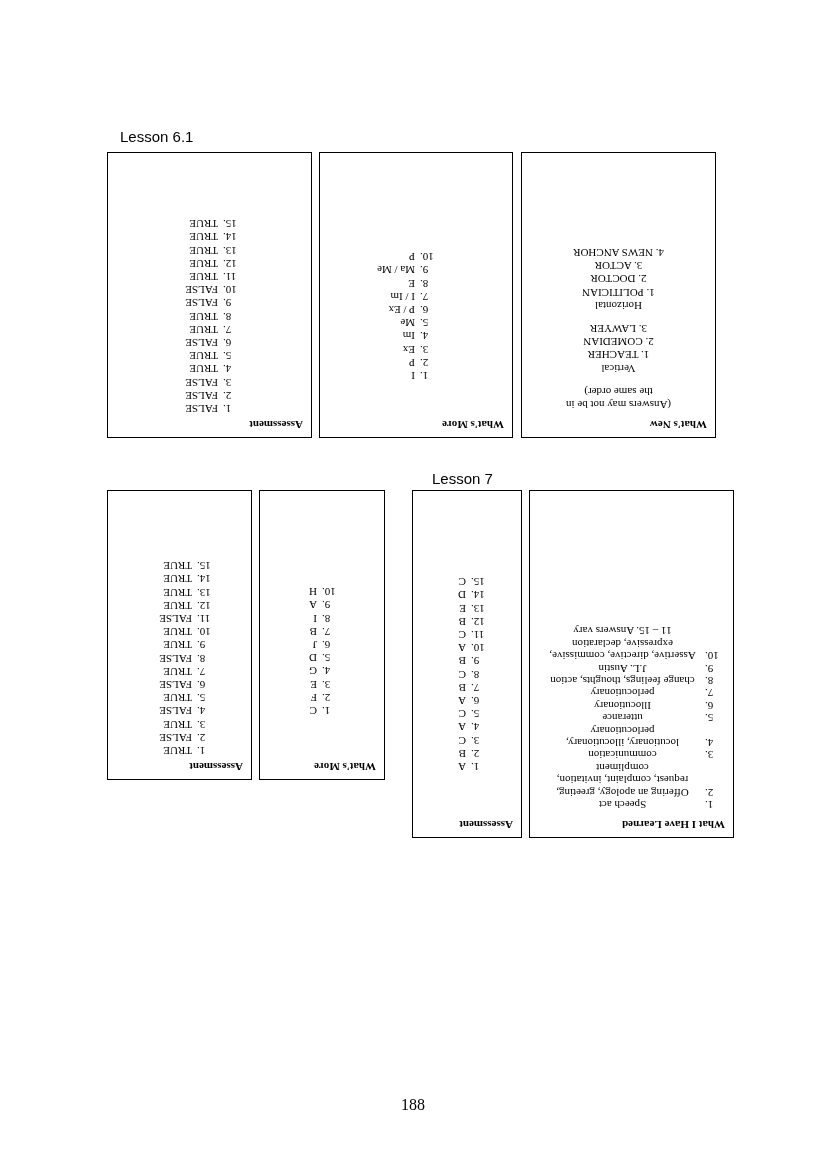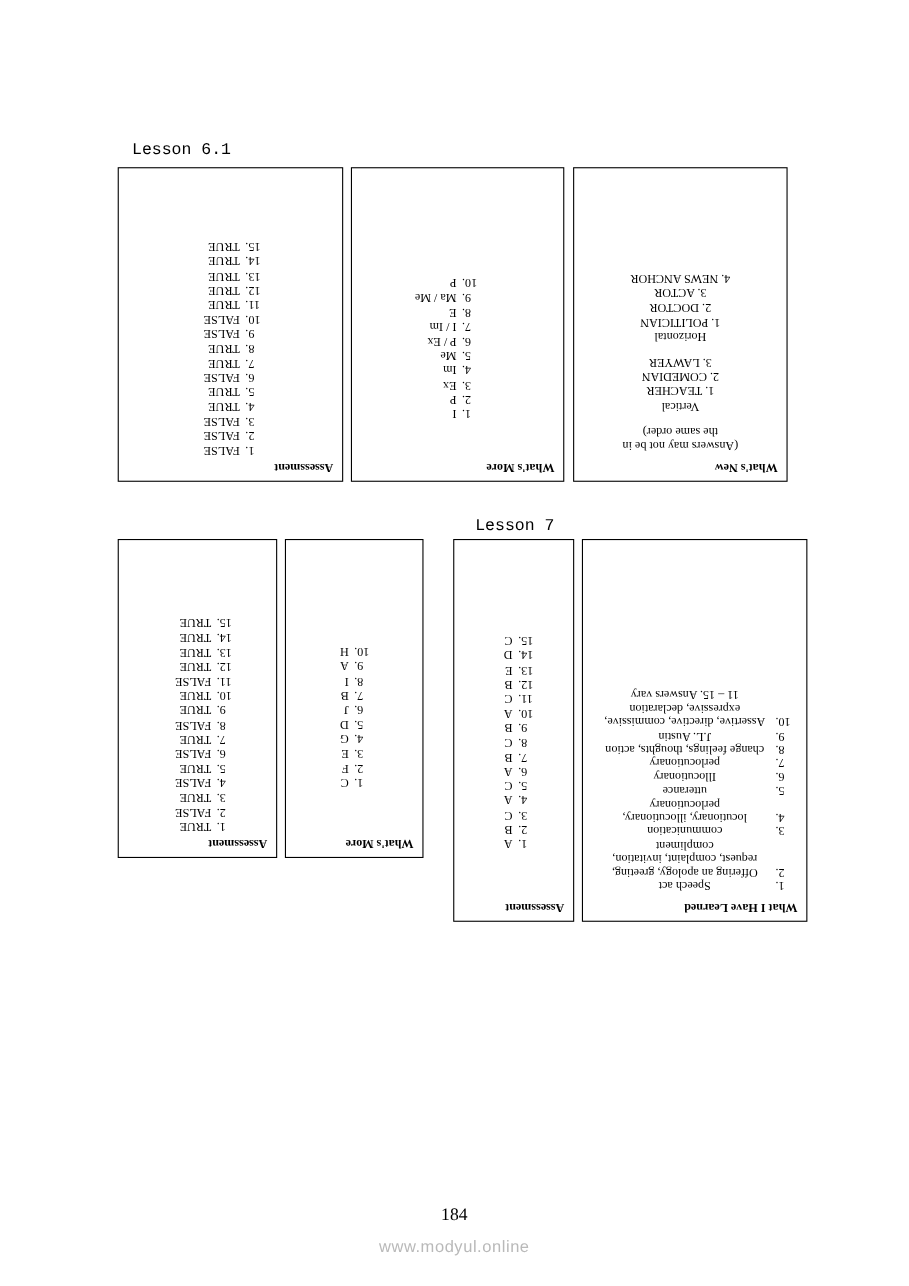--- a/index.html
+++ b/index.html
@@ -16,21 +16,21 @@
     overflow: hidden;
   }
   .page {
     position: absolute;
     inset: 0;
   }
 
   
   .lesson-label {
     position: absolute;
-    font-family: Liberation Mono, monospace;
+    font-family: Liberation Sans, sans-serif;
     font-size: 15px;
     color: #000;
     white-space: nowrap;
   }
 
   
   .box {
     position: absolute;
     border: 1px solid #000;
     background: #fff;
@@ -306,16 +306,15 @@
             <span class="val">Assertive, directive, commissive, expressive, declaration</span>
           </div>
         <div class="wraprow">
             <span class="num" style="visibility:hidden;">&nbsp;</span>
             <span class="val">11 – 15. Answers vary</span>
           </div>
       </div>
     </div>
   </div>
 
-  <div class="page-number" style="top:1096px;">184</div>
-  <div class="watermark" style="top:1125px;">www.modyul.online</div>
+  <div class="page-number" style="top:1096px;">188</div>
 
 </div>
 
 </body></html>

